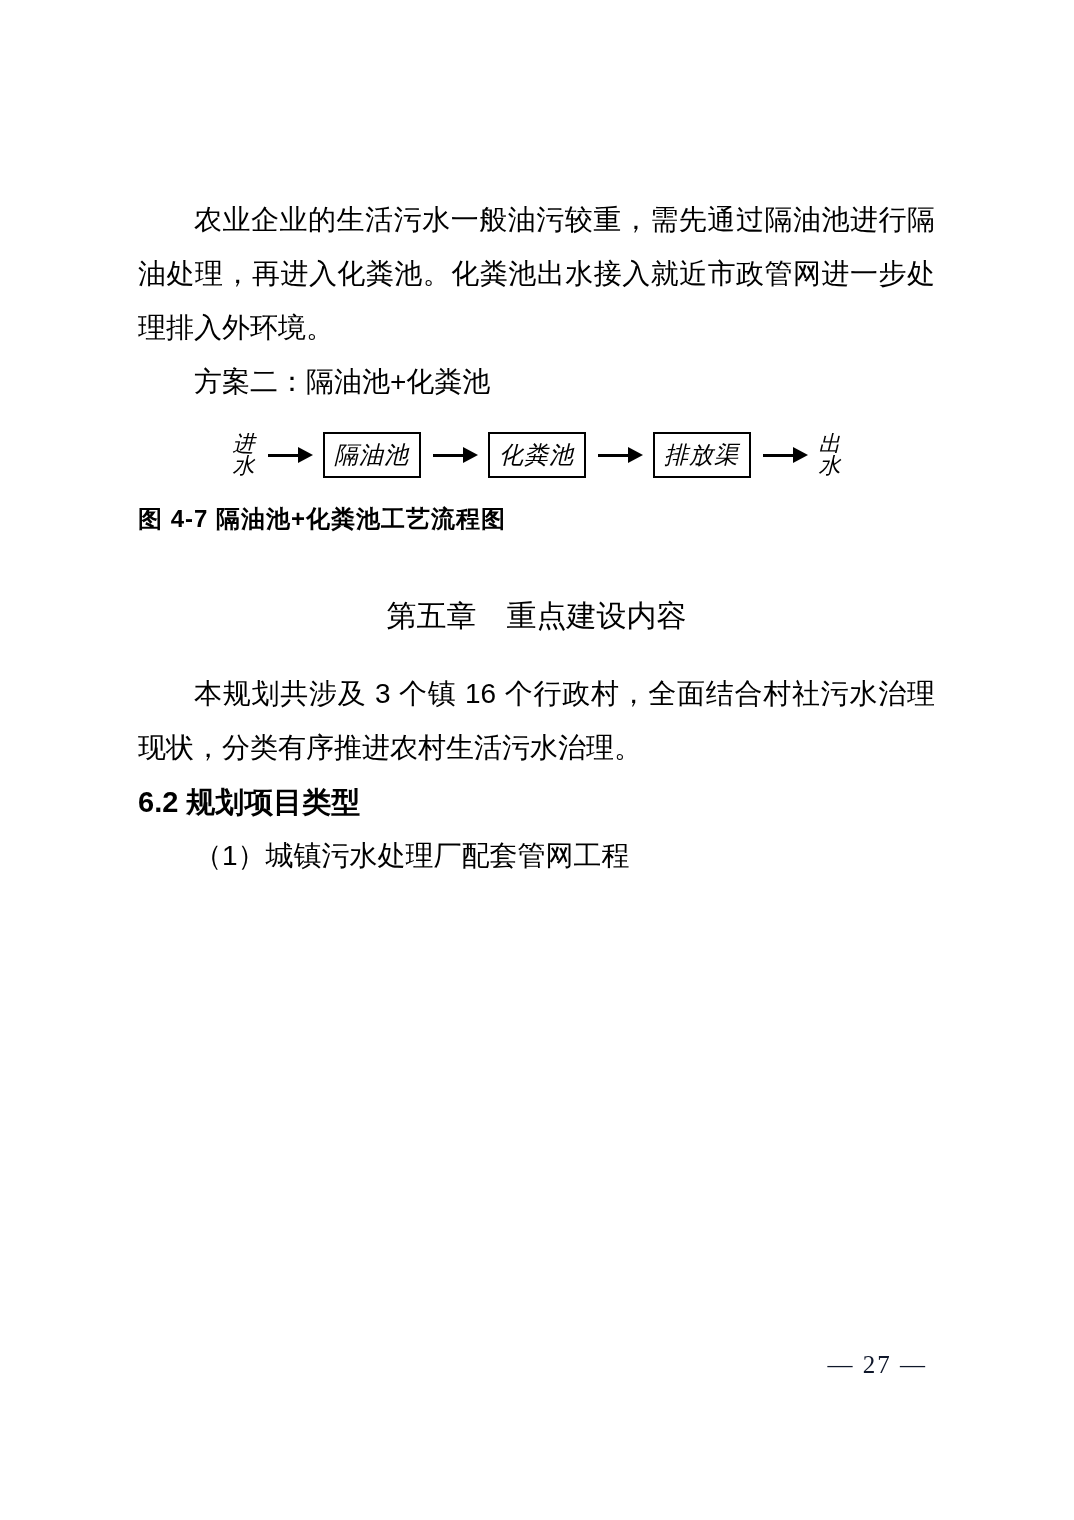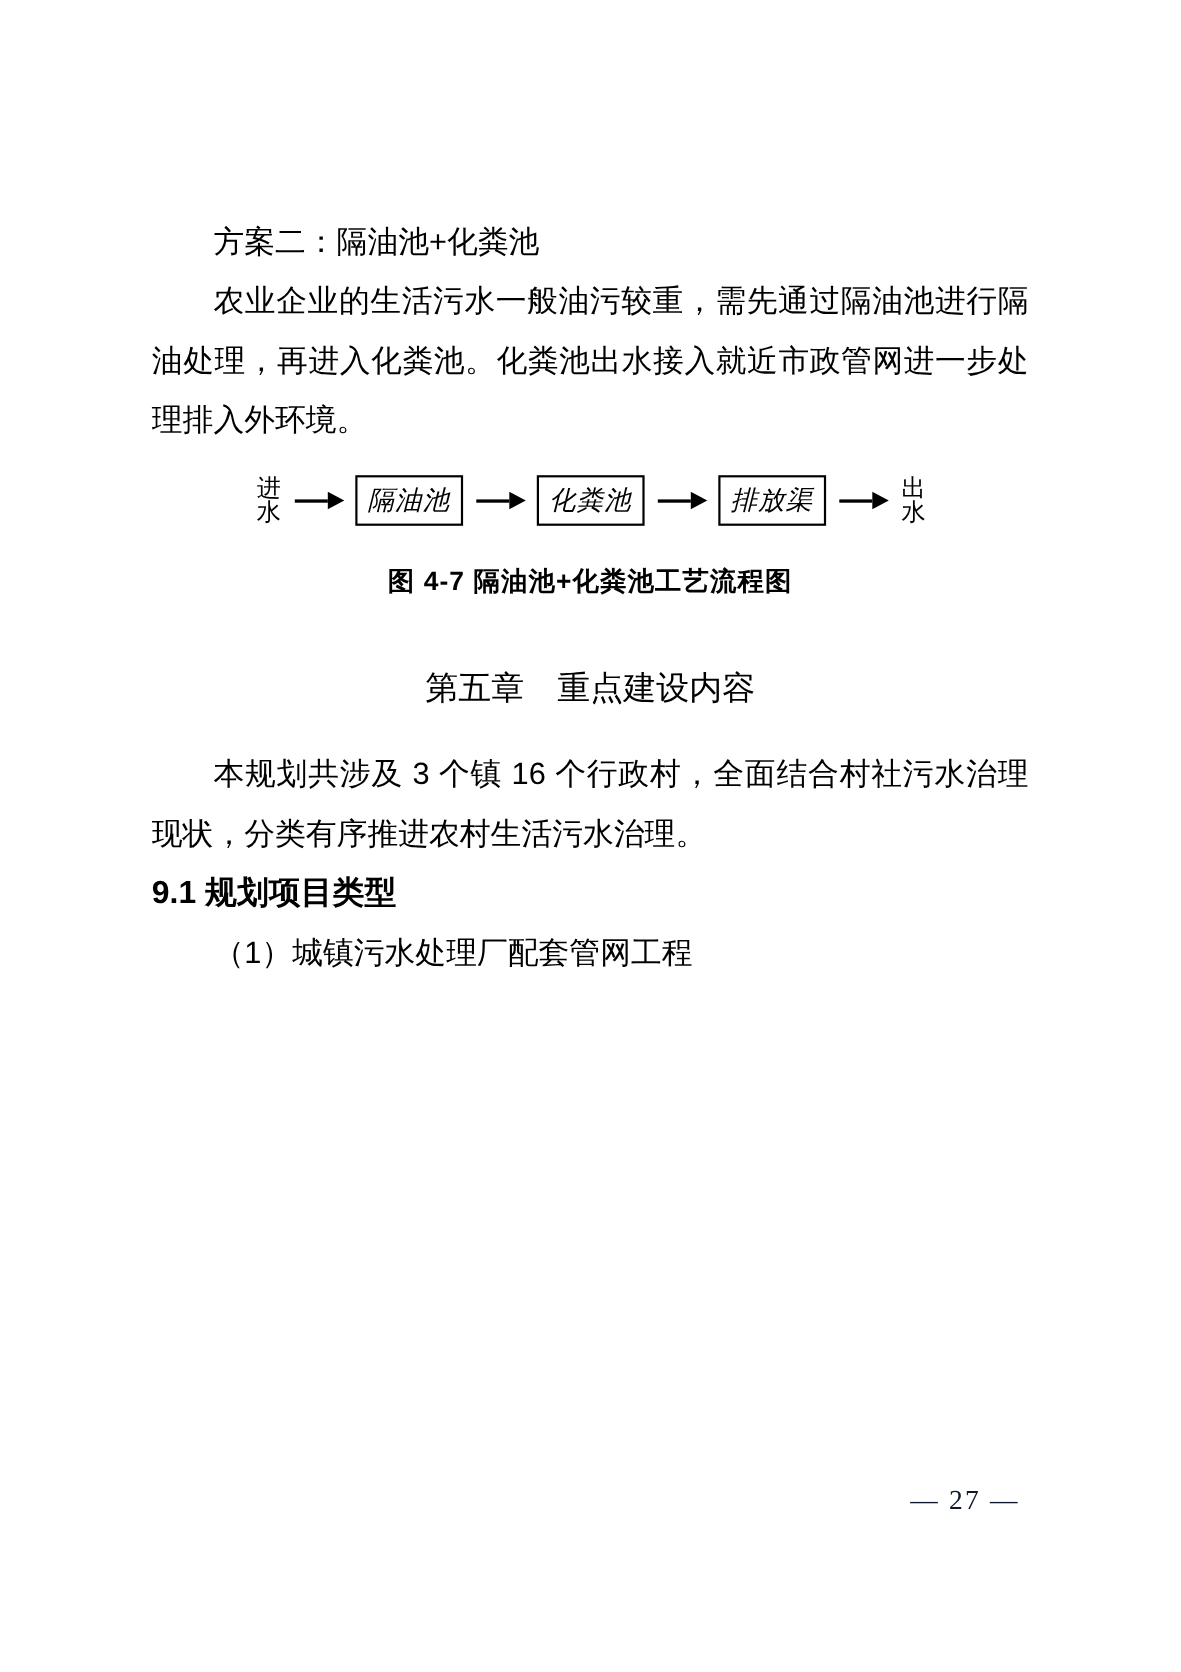--- a/index.html
+++ b/index.html
@@ -31,22 +31,23 @@
     height: 48px;
     display: flex;
     align-items: center;
     justify-content: center;
     gap: 12px;
   }
   .flow-label {
     width: 24px;
     font-size: 22px;
     line-height: 22px;
-    text-align: right;
+    text-align: center;
     word-break: break-all;
+    font-style: italic;
   }
   .flow-box {
     width: 98px;
     height: 46px;
     border: 2px solid #000;
     display: flex;
     align-items: center;
     justify-content: center;
     font-size: 24px;
     letter-spacing: 1px;
@@ -68,25 +69,24 @@
     left: 100%;
     top: 50%;
     transform: translateY(-50%);
     width: 0; height: 0;
     border-left: 15px solid #000;
     border-top: 8px solid transparent;
     border-bottom: 8px solid transparent;
   }
 
   .caption {
-    margin-top: 32px;
+    margin-top: 22px;
     font-size: 24px;
     line-height: 36px;
     font-weight: bold;
-    text-align: center;
     letter-spacing: 1px;
   }
   .features { margin-top: 18px; }
 
   .chapter-title {
     margin-top: 52px;
     font-size: 30px;
     line-height: 54px;
     font-weight: normal;
     text-align: center;
@@ -109,44 +109,44 @@
     color: #0f172a;
     letter-spacing: 2px;
   }
 </style>
 </head>
 <body>
 
 <div class="page">
   <div class="content">
 
+    <p class="body-text indent justify">农业企业的生活污水一般油污较重，需先通过隔油池进行隔油处理，再进入化粪池。化粪池出水接入就近市政管网进一步处理排入外环境。</p>
+
     <p class="body-text indent">方案二：隔油池+化粪池</p>
-
-    <p class="body-text indent justify">农业企业的生活污水一般油污较重，需先通过隔油池进行隔油处理，再进入化粪池。化粪池出水接入就近市政管网进一步处理排入外环境。</p>
 
     <div class="flowchart">
       <div class="flow-label">进水</div>
       <div class="arrow"></div>
       <div class="flow-box">隔油池</div>
       <div class="arrow"></div>
       <div class="flow-box">化粪池</div>
       <div class="arrow"></div>
       <div class="flow-box">排放渠</div>
       <div class="arrow"></div>
       <div class="flow-label">出水</div>
     </div>
 
     <p class="caption">图 4-7 隔油池+化粪池工艺流程图</p>
 
 
     <h1 class="chapter-title">第五章　重点建设内容</h1>
 
     <p class="body-text indent justify chapter-intro">本规划共涉及 3 个镇 16 个行政村，全面结合村社污水治理现状，分类有序推进农村生活污水治理。</p>
 
-    <h2 class="section-heading">9.1 规划项目类型</h2>
+    <h2 class="section-heading">6.2 规划项目类型</h2>
 
     <p class="body-text indent">（1）城镇污水处理厂配套管网工程</p>
 
 
   </div>
 
   <div class="page-number">— 27 —</div>
 </div>
 
 </body></html>

